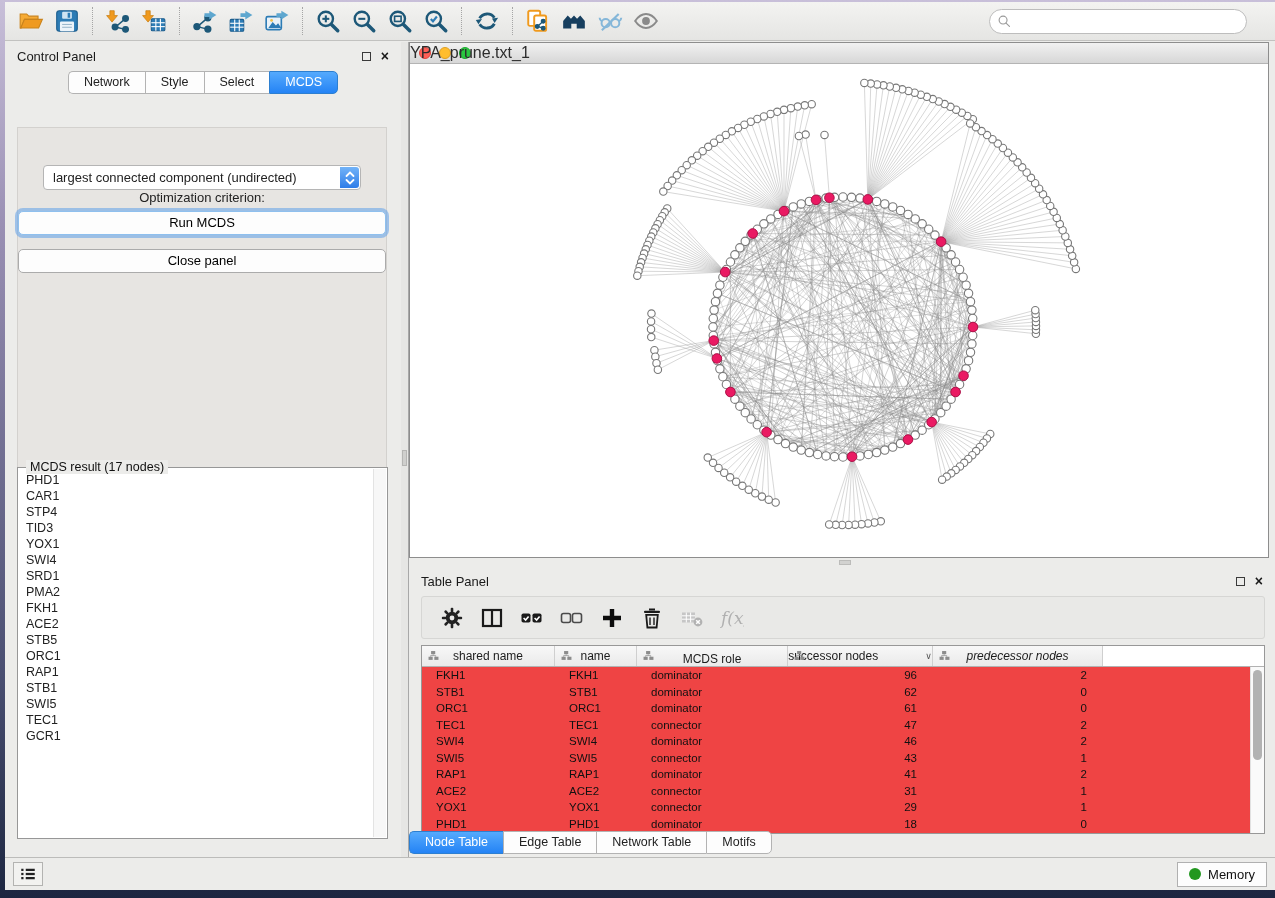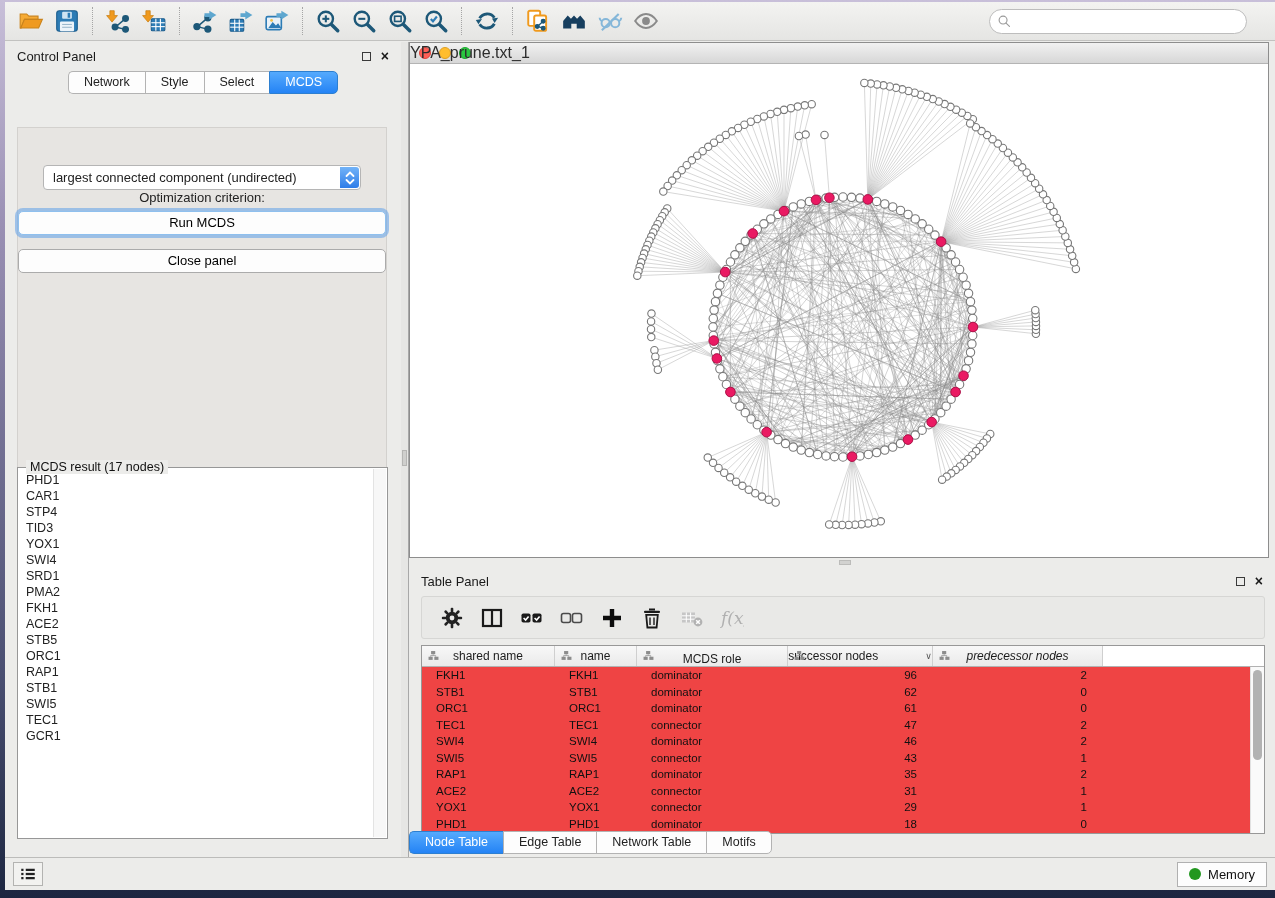--- a/index.html
+++ b/index.html
@@ -1294,21 +1294,21 @@
             <div class="td" style="width: 133px;">SWI5</div>
             <div class="td" style="width: 82px;">SWI5</div>
             <div class="td" style="width: 151px;">connector</div>
             <div class="td num" style="width: 145px;">43</div>
             <div class="td num" style="width: 170px;">1</div>
           </div>
           <div class="tr">
             <div class="td" style="width: 133px;">RAP1</div>
             <div class="td" style="width: 82px;">RAP1</div>
             <div class="td" style="width: 151px;">dominator</div>
-            <div class="td num" style="width: 145px;">35</div>
+            <div class="td num" style="width: 145px;">41</div>
             <div class="td num" style="width: 170px;">2</div>
           </div>
           <div class="tr">
             <div class="td" style="width: 133px;">ACE2</div>
             <div class="td" style="width: 82px;">ACE2</div>
             <div class="td" style="width: 151px;">connector</div>
             <div class="td num" style="width: 145px;">31</div>
             <div class="td num" style="width: 170px;">1</div>
           </div>
           <div class="tr">

